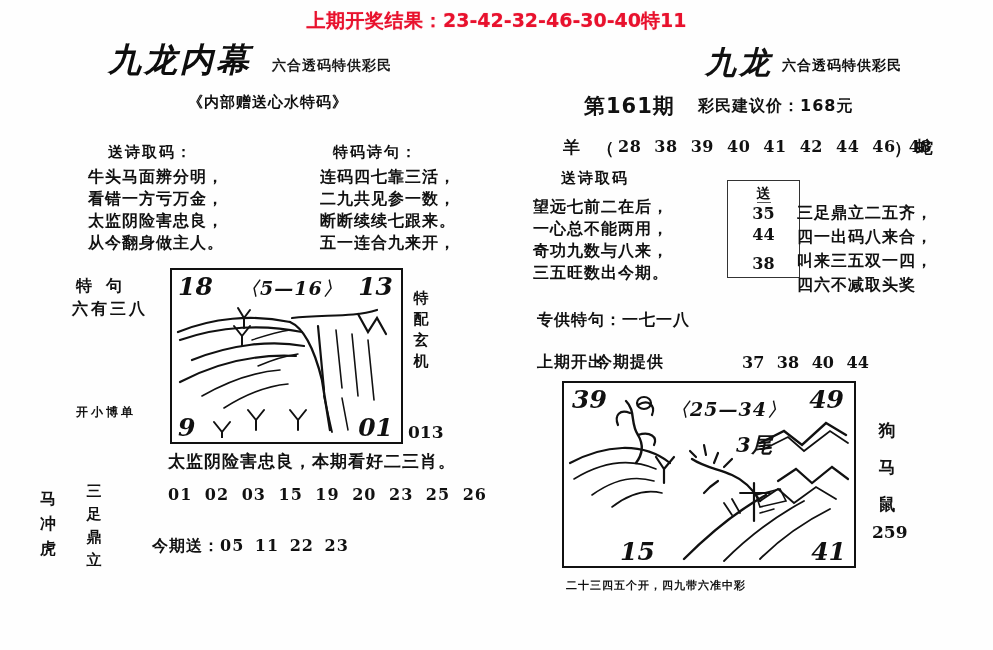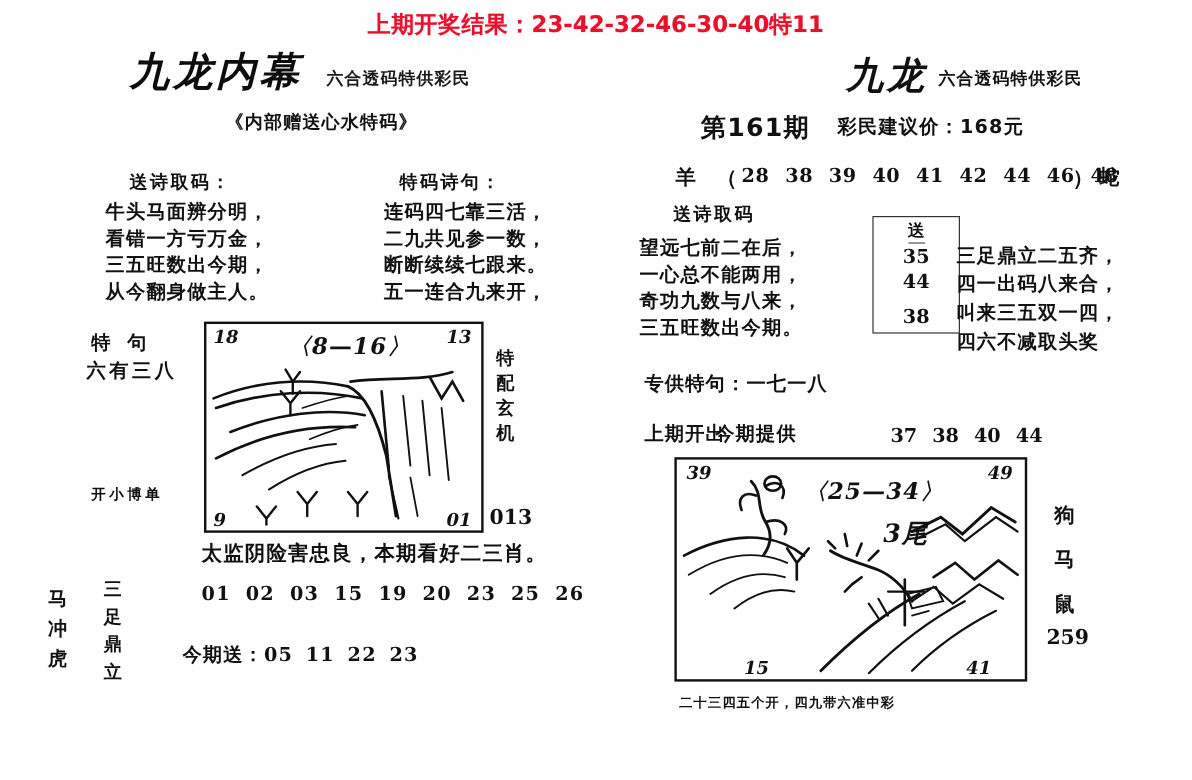--- a/index.html
+++ b/index.html
@@ -101,21 +101,21 @@
   .sketch {
     border: 2px solid #111;
     background: #fff;
     overflow: hidden;
   }
   .l-sketch { left: 170px; top: 268px; width: 229px; height: 172px; }
   .r-sketch { left: 562px; top: 381px; width: 290px; height: 183px; }
 
   .corner {
     font-family: "DejaVu Serif", "Liberation Serif", serif;
-    font-size: 15px;
+    font-size: 25px;
     font-weight: bold;
     font-style: italic;
     color: #111;
   }
   .sk-center {
     font-family: "DejaVu Serif", "Liberation Serif", serif;
     font-size: 19px;
     font-weight: bold;
     font-style: italic;
     letter-spacing: 1px;
@@ -292,21 +292,21 @@
   </div>
 
   <div class="abs l-title">九龙内幕</div>
   <div class="abs l-subtitle">六合透码特供彩民</div>
   <div class="abs l-bracket">《内部赠送心水特码》</div>
 
   <div class="abs poem-head l-poem1-head">送诗取码：</div>
   <div class="abs poem-body l-poem1-body">
     <div>牛头马面辨分明，</div>
     <div>看错一方亏万金，</div>
-    <div>三五旺数出今期，</div>
+    <div>太监阴险害忠良，</div>
     <div>从今翻身做主人。</div>
   </div>
 
   <div class="abs poem-head l-poem2-head">特码诗句：</div>
   <div class="abs poem-body l-poem2-body">
     <div>连码四七靠三活，</div>
     <div>二九共见参一数，</div>
     <div>断断续续七跟来。</div>
     <div>五一连合九来开，</div>
   </div>
@@ -341,21 +341,21 @@
           <path d="M76,140 L84,150 M84,150 L84,160 M92,140 L84,150"></path>
           <path d="M42,152 L50,162 M50,162 L50,168 M58,152 L50,162"></path>
           <path d="M118,140 L126,150 M126,150 L126,160 M134,140 L126,150"></path>
         </g>
       </g>
     </svg>
     <div class="abs corner" style="left:6px; top:2px;">18</div>
     <div class="abs corner" style="right:8px; top:2px;">13</div>
     <div class="abs corner" style="left:6px; bottom:0px;">9</div>
     <div class="abs corner" style="right:8px; bottom:0px;">01</div>
-    <div class="abs sk-center" style="left:68px; top:6px;">〈8—16〉</div>
+    <div class="abs sk-center" style="left:68px; top:6px;">〈5—16〉</div>
   </div>
 
   <div class="abs l-vert">特<br>配<br>玄<br>机</div>
   <div class="abs l-013">013</div>
 
   <div class="abs l-note">太监阴险害忠良，本期看好二三肖。</div>
   <div class="abs l-numrow">01 02 03 15 19 20 23 25 26</div>
   <div class="abs l-send">
     <span>今期送：</span><span>05 11 22 23</span>
   </div>
@@ -427,21 +427,21 @@
         <path d="M196,176 C216,156 242,138 266,126" stroke-width="1.8"></path>
         <path d="M190,100 L190,138" stroke-width="2.2"></path>
         <path d="M176,110 L206,110" stroke-width="1.8"></path>
         <path d="M192,112 L216,106 L222,118 L196,124 Z" stroke-width="1.6"></path>
         <path d="M196,130 L210,126" stroke-width="1.5"></path>
       </g>
     </svg>
     <div class="abs corner" style="left:8px; top:2px;">39</div>
     <div class="abs corner" style="right:10px; top:2px;">49</div>
     <div class="abs corner" style="left:8px; bottom:0px;margin-left:48px;">15</div>
-    <div class="abs corner" style="right:28px; bottom:0px;">41</div>
+    <div class="abs corner" style="right:8px; bottom:0px;">41</div>
     <div class="abs sk-center" style="left:106px; top:14px;">〈25—34〉</div>
     <div class="abs sk-center" style="left:172px; top:48px; font-size:21px;">3尾</div>
   </div>
 
   <div class="abs r-vert">狗<br>马<br>鼠</div>
   <div class="abs r-259">259</div>
   <div class="abs r-bottom">二十三四五个开，四九带六准中彩</div>
 
 </div>
 

